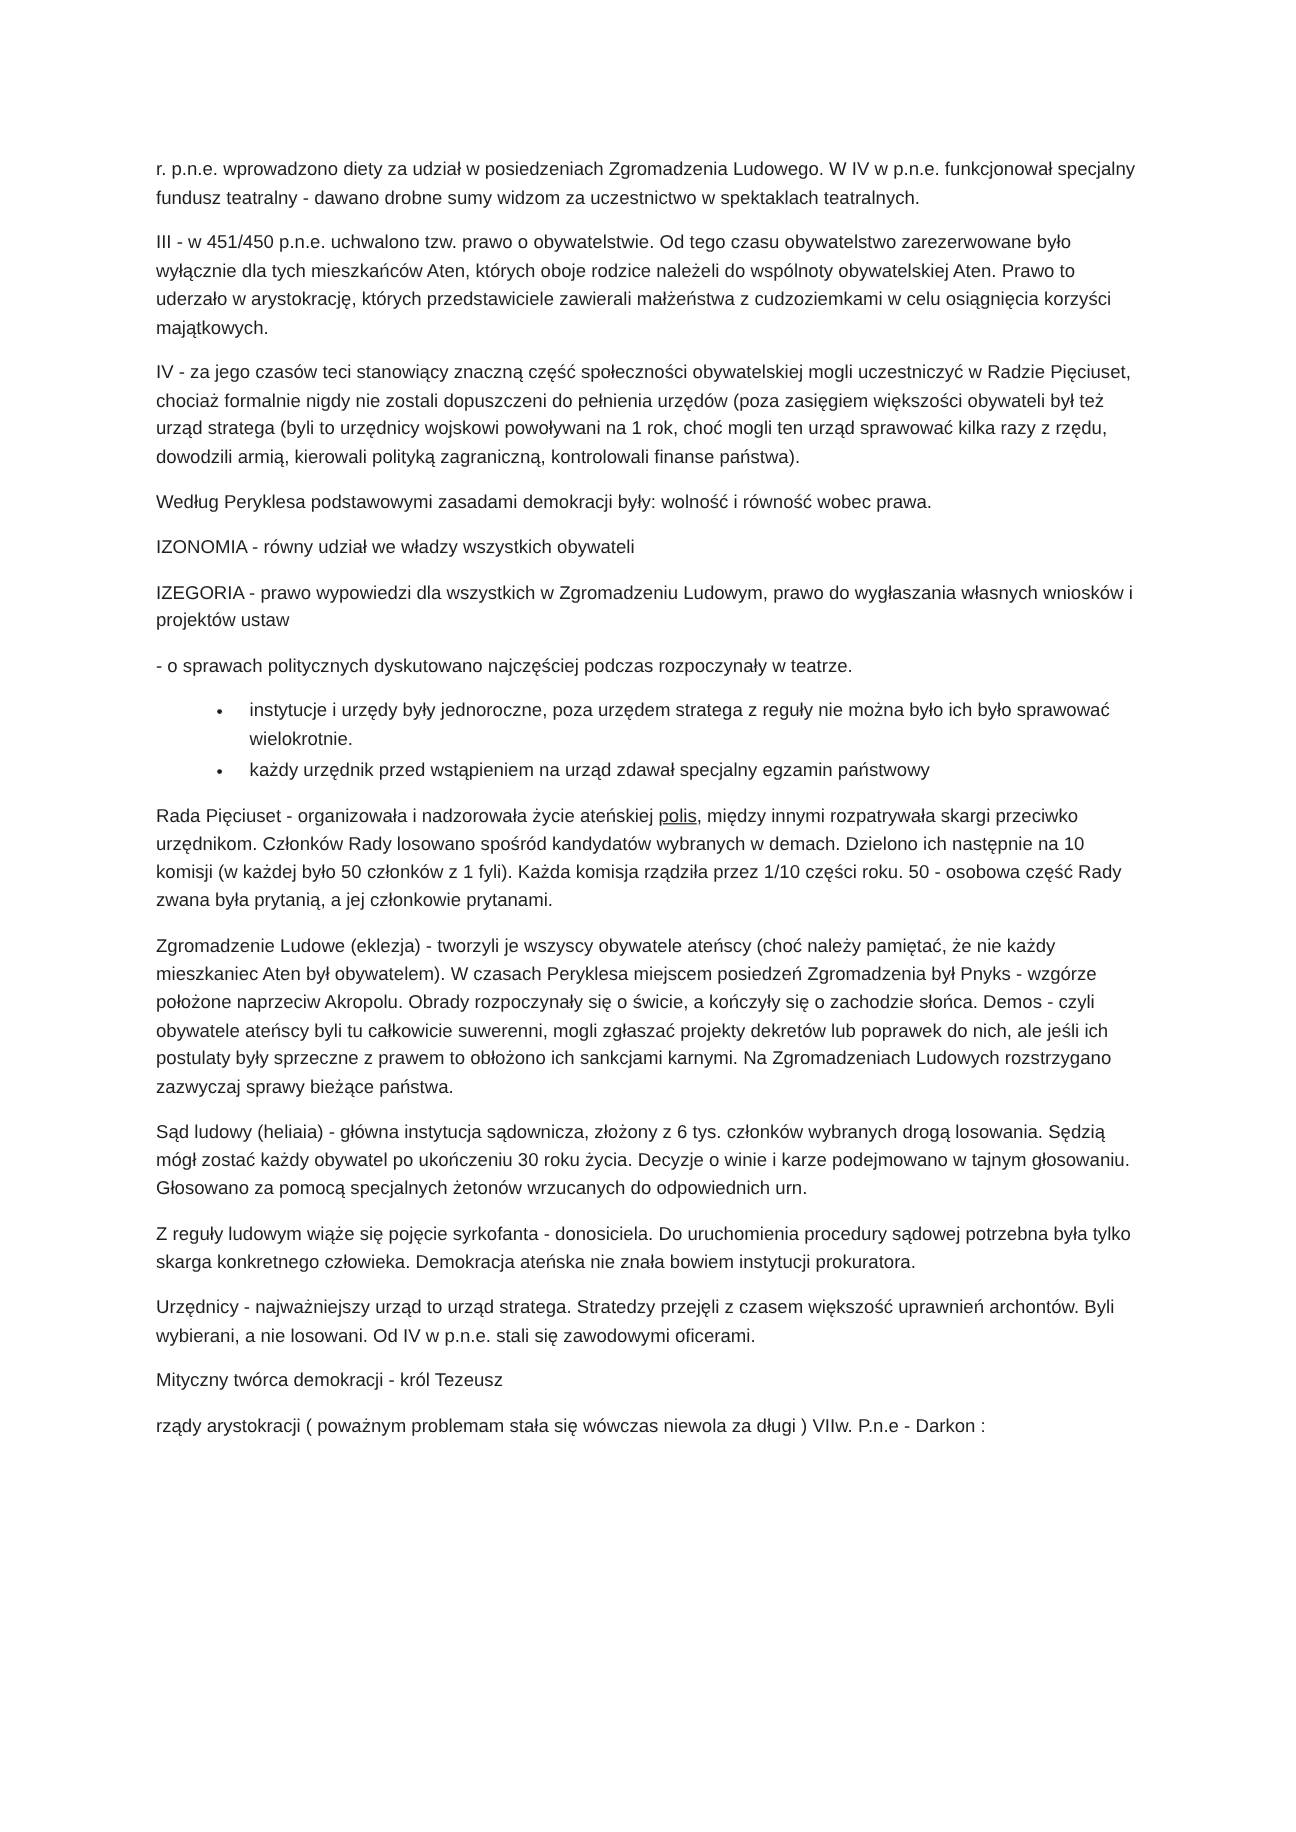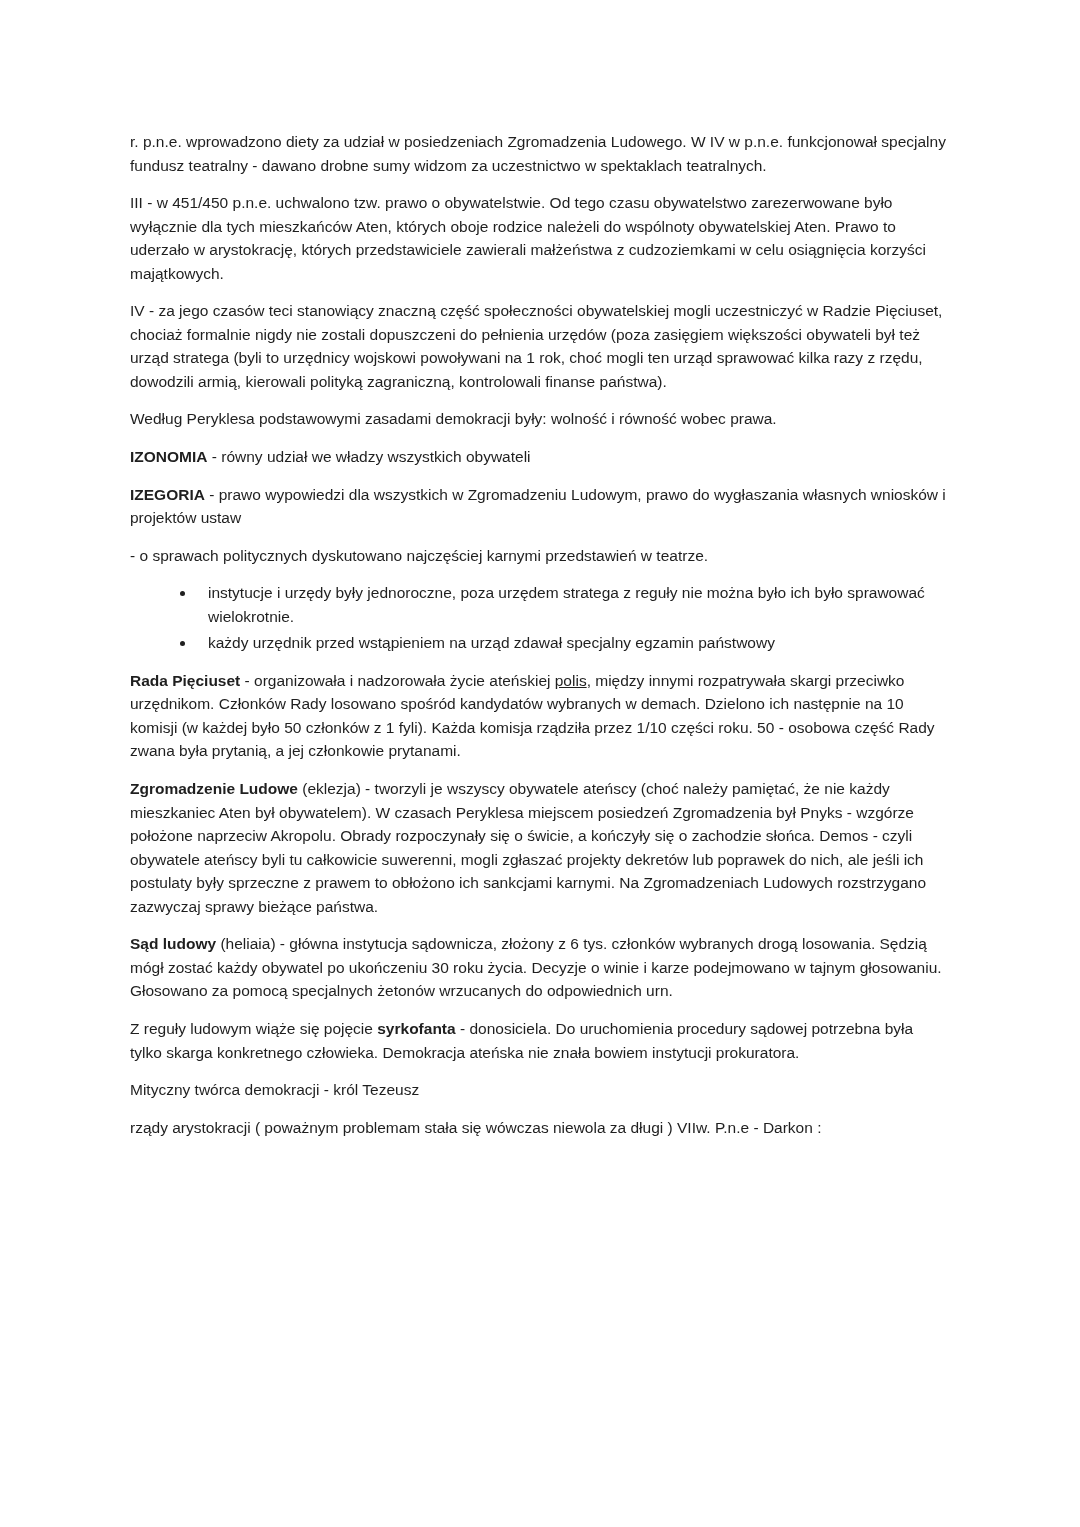--- a/index.html
+++ b/index.html
@@ -29,42 +29,43 @@
   .doc-list {
     margin: 0 0 14px 0;
     padding: 0 0 0 66px;
     list-style-type: disc;
   }
   .doc-list li {
     margin: 0 0 3px 0;
     padding-left: 12px;
   }
   .bold {
-    font-weight: bold;
+    font-weight: normal;
   }
   .underline {
     text-decoration: underline;
   }
 </style>
 </head>
 <body>
 
 <div class="page">
   <div>
       <p class="doc-paragraph"><span>r. p.n.e. wprowadzono diety za udział w posiedzeniach Zgromadzenia Ludowego. W IV w p.n.e. funkcjonował specjalny fundusz teatralny - dawano drobne sumy widzom za uczestnictwo w spektaklach teatralnych.</span></p>
       <p class="doc-paragraph"><span>III - w 451/450 p.n.e. uchwalono tzw. prawo o obywatelstwie. Od tego czasu obywatelstwo zarezerwowane było wyłącznie dla tych mieszkańców Aten, których oboje rodzice należeli do wspólnoty obywatelskiej Aten. Prawo to uderzało w arystokrację, których przedstawiciele zawierali małżeństwa z cudzoziemkami w celu osiągnięcia korzyści majątkowych.</span></p>
       <p class="doc-paragraph"><span>IV - za jego czasów teci stanowiący znaczną część społeczności obywatelskiej mogli uczestniczyć w Radzie Pięciuset, chociaż formalnie nigdy nie zostali dopuszczeni do pełnienia urzędów (poza zasięgiem większości obywateli był też urząd stratega (byli to urzędnicy wojskowi powoływani na 1 rok, choć mogli ten urząd sprawować kilka razy z rzędu, dowodzili armią, kierowali polityką zagraniczną, kontrolowali finanse państwa).</span></p>
       <p class="doc-paragraph"><span>Według Peryklesa podstawowymi zasadami demokracji były: wolność i równość wobec prawa.</span></p>
       <p class="doc-paragraph"><span class="bold">IZONOMIA</span><span> - równy udział we władzy wszystkich obywateli</span></p>
       <p class="doc-paragraph"><span class="bold">IZEGORIA</span><span> - prawo wypowiedzi dla wszystkich w Zgromadzeniu Ludowym, prawo do wygłaszania własnych wniosków i projektów ustaw</span></p>
-      <p class="doc-paragraph"><span>- o sprawach politycznych dyskutowano najczęściej karnymi przedstawień w teatrze.</span></p>
+      <p class="doc-paragraph"><span>- o sprawach politycznych dyskutowano najczęściej podczas rozpoczynały w teatrze.</span></p>
       <ul class="doc-list">
         <li><span>instytucje i urzędy były jednoroczne, poza urzędem stratega z reguły nie można było ich było sprawować wielokrotnie.</span></li>
         <li><span>każdy urzędnik przed wstąpieniem na urząd zdawał specjalny egzamin państwowy</span></li>
       </ul>
       <p class="doc-paragraph"><span class="bold">Rada Pięciuset</span><span> - organizowała i nadzorowała życie ateńskiej </span><span class="underline">polis</span><span>, między innymi rozpatrywała skargi przeciwko urzędnikom. Członków Rady losowano spośród kandydatów wybranych w demach. Dzielono ich następnie na 10 komisji (w każdej było 50 członków z 1 fyli). Każda komisja rządziła przez 1/10 części roku. 50 - osobowa część Rady zwana była prytanią, a jej członkowie prytanami.</span></p>
       <p class="doc-paragraph"><span class="bold">Zgromadzenie Ludowe</span><span> (eklezja) - tworzyli je wszyscy obywatele ateńscy (choć należy pamiętać, że nie każdy mieszkaniec Aten był obywatelem). W czasach Peryklesa miejscem posiedzeń Zgromadzenia był Pnyks - wzgórze położone naprzeciw Akropolu. Obrady rozpoczynały się o świcie, a kończyły się o zachodzie słońca. Demos - czyli obywatele ateńscy byli tu całkowicie suwerenni, mogli zgłaszać projekty dekretów lub poprawek do nich, ale jeśli ich postulaty były sprzeczne z prawem to obłożono ich sankcjami karnymi. Na Zgromadzeniach Ludowych rozstrzygano zazwyczaj sprawy bieżące państwa.</span></p>
       <p class="doc-paragraph"><span class="bold">Sąd ludowy</span><span> (heliaia) - główna instytucja sądownicza, złożony z 6 tys. członków wybranych drogą losowania. Sędzią mógł zostać każdy obywatel po ukończeniu 30 roku życia. Decyzje o winie i karze podejmowano w tajnym głosowaniu. Głosowano za pomocą specjalnych żetonów wrzucanych do odpowiednich urn.</span></p>
       <p class="doc-paragraph"><span>Z reguły ludowym wiąże się pojęcie </span><span class="bold">syrkofanta</span><span> - donosiciela. Do uruchomienia procedury sądowej potrzebna była tylko skarga konkretnego człowieka. Demokracja ateńska nie znała bowiem instytucji prokuratora.</span></p>
+      <p class="doc-paragraph"><span class="bold">Urzędnicy</span><span> - najważniejszy urząd to urząd stratega. Stratedzy przejęli z czasem większość uprawnień archontów. Byli wybierani, a nie losowani. Od IV w p.n.e. stali się zawodowymi oficerami.</span></p>
       <p class="doc-paragraph"><span>Mityczny twórca demokracji - król Tezeusz</span></p>
       <p class="doc-paragraph"><span>rządy arystokracji ( poważnym problemam stała się wówczas niewola za długi ) VIIw. P.n.e - Darkon :</span></p>
     </div>
 </div>
 
 </body></html>

